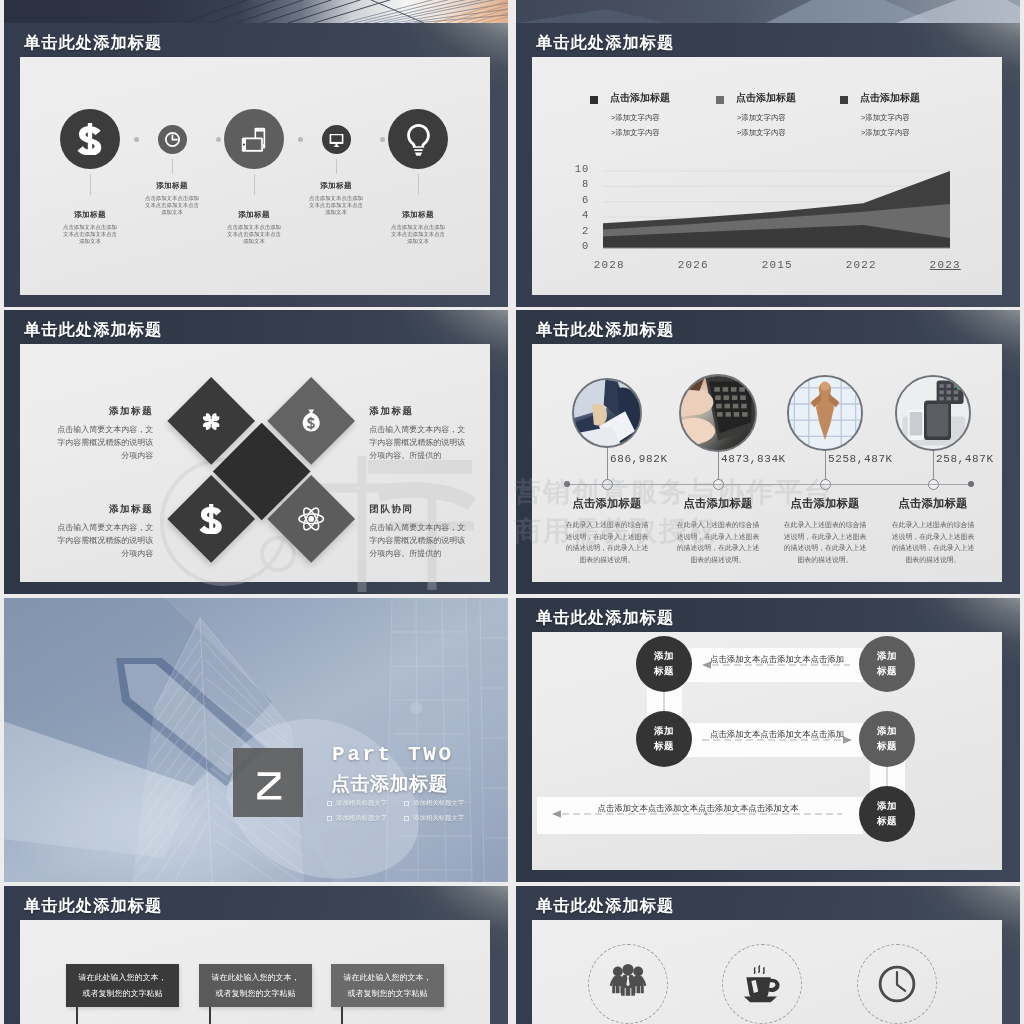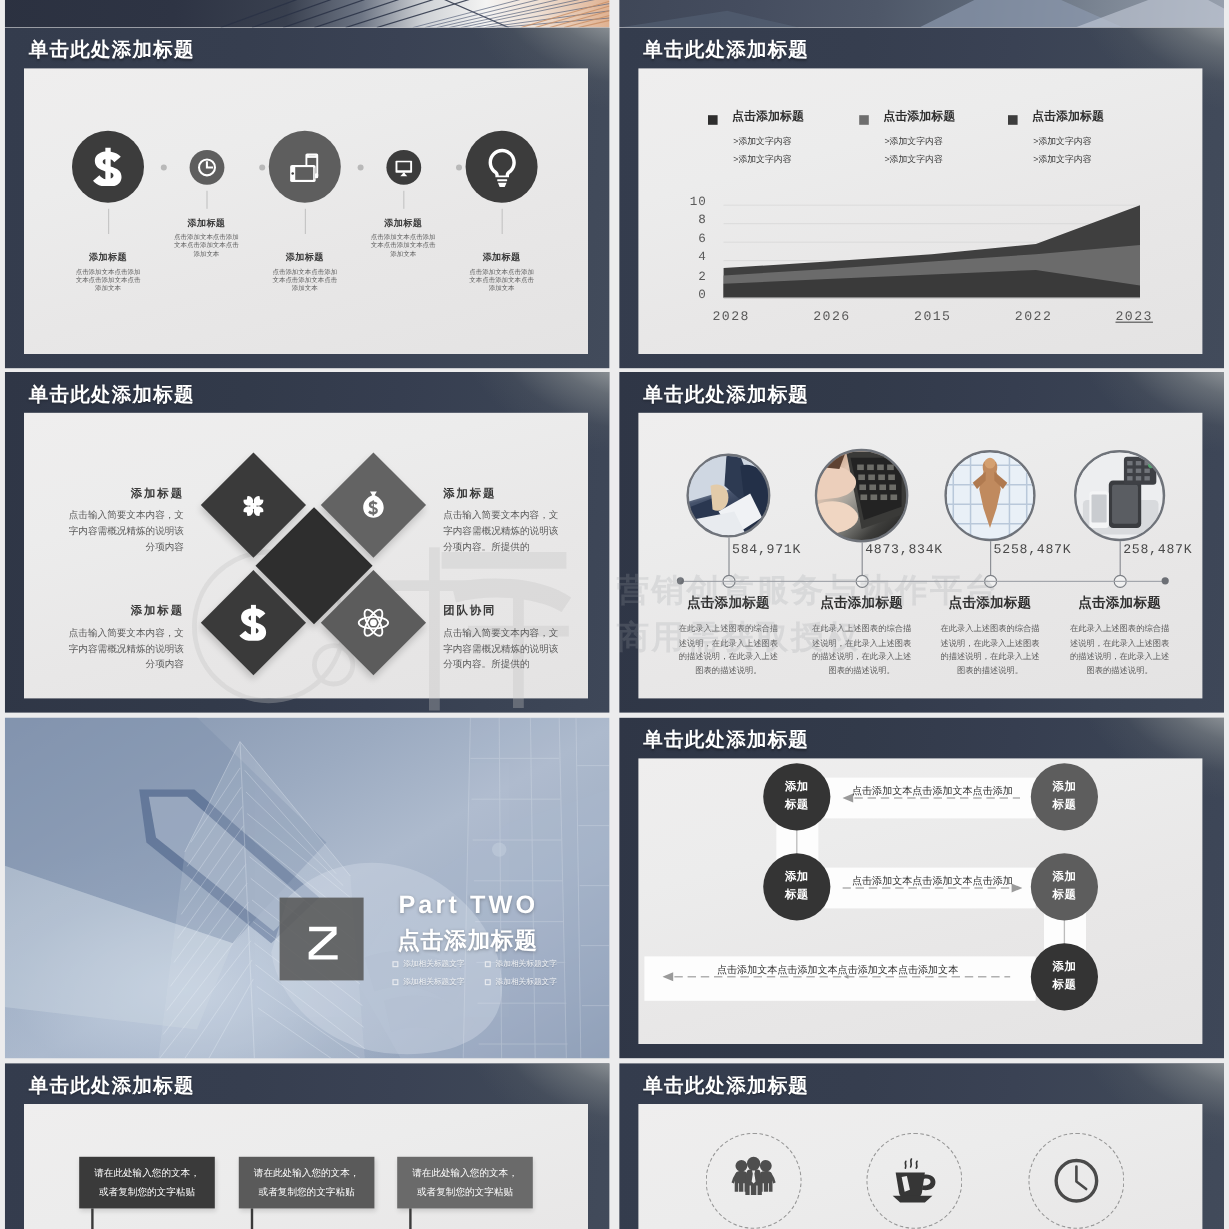--- a/index.html
+++ b/index.html
@@ -321,21 +321,21 @@
               <path d="M52 10 C64 6 76 14 80 26 L80 58 L56 44 Z" fill="#233048"></path>
               <path d="M0 52 L26 42 L36 56 L24 80 L0 78 Z" fill="#2a3750"></path>
               <path d="M22 30 C32 26 40 32 40 42 C40 52 32 58 24 54 Z" fill="#e3cba9"></path>
               <path d="M30 56 L62 38 L74 62 L46 80 Z" fill="#f0f2f5"></path>
               <path d="M6 64 L46 56 L58 80 L2 80 Z" fill="#e8ebef"></path>
             </g>
           </svg>
         </div>
         <div class="abs" style="left:90.5px;top:138px;width:1px;height:36px;background:#8d9096;"></div>
         <div class="abs" style="left:85.5px;top:168.7px;width:11px;height:11px;border-radius:50%;background:#f1f1f1;border:1.3px solid #7d8086;box-sizing:border-box;"></div>
-        <div class="abs" style="left:94px;top:143px;width:100px;font-size:11px;color:#4a4a4a;letter-spacing:0.6px;font-family:'Liberation Mono',monospace;">584,971K</div>
+        <div class="abs" style="left:94px;top:143px;width:100px;font-size:11px;color:#4a4a4a;letter-spacing:0.6px;font-family:'Liberation Mono',monospace;">686,982K</div>
         <div class="abs" style="left:35px;top:187.5px;width:112px;text-align:center;">
           <div style="font-size:11.3px;line-height:11.3px;font-weight:700;color:#2f2f2f;margin-bottom:10px;letter-spacing:0.2px;">点击添加标题</div>
           <div style="font-size:6.9px;line-height:1.7;color:#5a5a5a;text-align:center;padding:0 13px;">在此录入上述图表的综合描述说明，在此录入上述图表的描述说明，在此录入上述图表的描述说明。</div>
         </div>
         <div class="abs" style="left:163px;top:64px;width:78px;height:78px;border-radius:50%;background:linear-gradient(135deg,#7a5a46 0%,#c8a68e 14%,#e2c6b2 26%,#a8a49c 44%,#767672 60%,#3e3e3c 76%,#1a1a1a 100%);border:2px solid #6f737a;box-sizing:border-box;overflow:hidden;">
           <svg width="74" height="74" viewBox="0 0 80 80" style="display:block;filter:blur(0.45px)">
             <g>
               <path d="M26 0 L80 0 L80 56 L40 70 Z" fill="#3a3a38"></path>
               <path d="M30 6 L76 6 L76 50 L42 62 Z" fill="#232323"></path>
               <g fill="#6d6d68">
@@ -503,21 +503,21 @@
         </g>
         <ellipse cx="412" cy="110" rx="6" ry="6" fill="#c8d2df" opacity="0.45"></ellipse>
       </svg>
     </div>
     <div id="s5">
         <div class="abs" style="left:229px;top:150px;width:70px;height:69px;background:rgba(84,84,82,0.84);"></div>
         <div class="abs" style="left:229px;top:150px;width:70px;height:69px;line-height:73px;text-align:center;color:#fff;opacity:0;font-size:42px;font-weight:300;font-family:'Liberation Mono',monospace;">2</div>
         <div class="abs" style="left:252px;top:171px;width:32px;height:32px;"><svg width="32" height="32" viewBox="0 0 32 32">
             <path d="M1.6 3.2 H24.5 L24.5 9.5 L5.0 27.0 H25.4 L25.4 30.6 H1.2 L1.2 24.6 L20.6 7.0 H1.6 Z" fill="#fff"></path>
           </svg></div>
-        <div class="abs" style="left:328px;top:145px;font-size:21px;font-weight:700;color:#fff;letter-spacing:2.6px;font-family:Liberation Sans, sans-serif;text-shadow:0 1px 3px rgba(0,0,0,0.3);">Part TWO</div>
+        <div class="abs" style="left:328px;top:145px;font-size:21px;font-weight:700;color:#fff;letter-spacing:2.6px;font-family:Liberation Mono, monospace;text-shadow:0 1px 3px rgba(0,0,0,0.3);">Part TWO</div>
         <div class="abs" style="left:327px;top:173px;font-size:19px;font-weight:700;color:#fff;letter-spacing:0.5px;text-shadow:0 1px 3px rgba(0,0,0,0.3);">点击添加标题</div>
         <div class="abs" style="left:323px;top:201px;font-size:6.4px;color:#f2f4f7;white-space:nowrap;text-shadow:0 1px 1px rgba(0,0,0,0.2);"><span style="display:inline-block;width:3px;height:3px;border:0.8px solid #e6e9ee;margin-right:4px;vertical-align:middle;"></span><span>添加相关标题文字</span></div>
         <div class="abs" style="left:400px;top:201px;font-size:6.4px;color:#f2f4f7;white-space:nowrap;text-shadow:0 1px 1px rgba(0,0,0,0.2);"><span style="display:inline-block;width:3px;height:3px;border:0.8px solid #e6e9ee;margin-right:4px;vertical-align:middle;"></span><span>添加相关标题文字</span></div>
         <div class="abs" style="left:323px;top:216px;font-size:6.4px;color:#f2f4f7;white-space:nowrap;text-shadow:0 1px 1px rgba(0,0,0,0.2);"><span style="display:inline-block;width:3px;height:3px;border:0.8px solid #e6e9ee;margin-right:4px;vertical-align:middle;"></span><span>添加相关标题文字</span></div>
         <div class="abs" style="left:400px;top:216px;font-size:6.4px;color:#f2f4f7;white-space:nowrap;text-shadow:0 1px 1px rgba(0,0,0,0.2);"><span style="display:inline-block;width:3px;height:3px;border:0.8px solid #e6e9ee;margin-right:4px;vertical-align:middle;"></span><span>添加相关标题文字</span></div>
       </div>
   </div>
 
   <div class="slide c2 r3">
     <div class="bg-dark2"></div>

